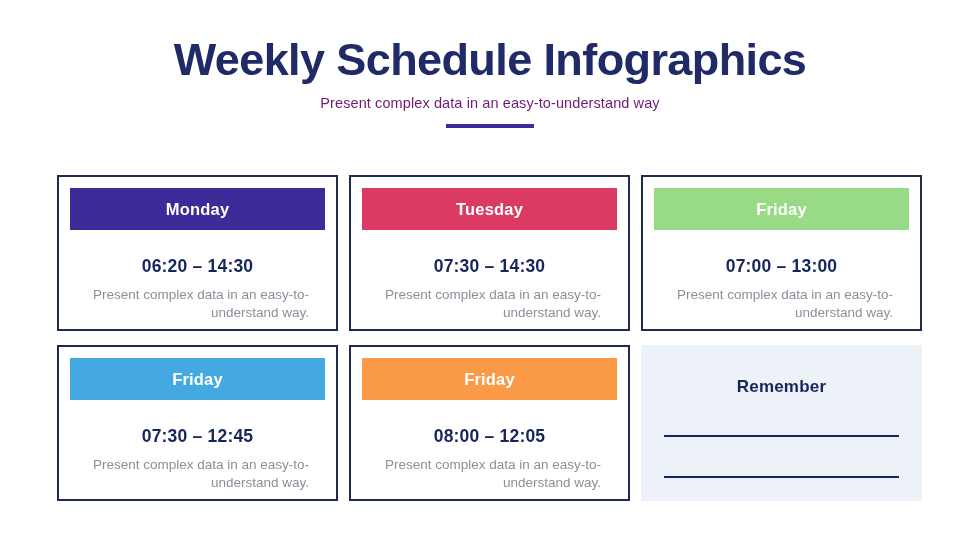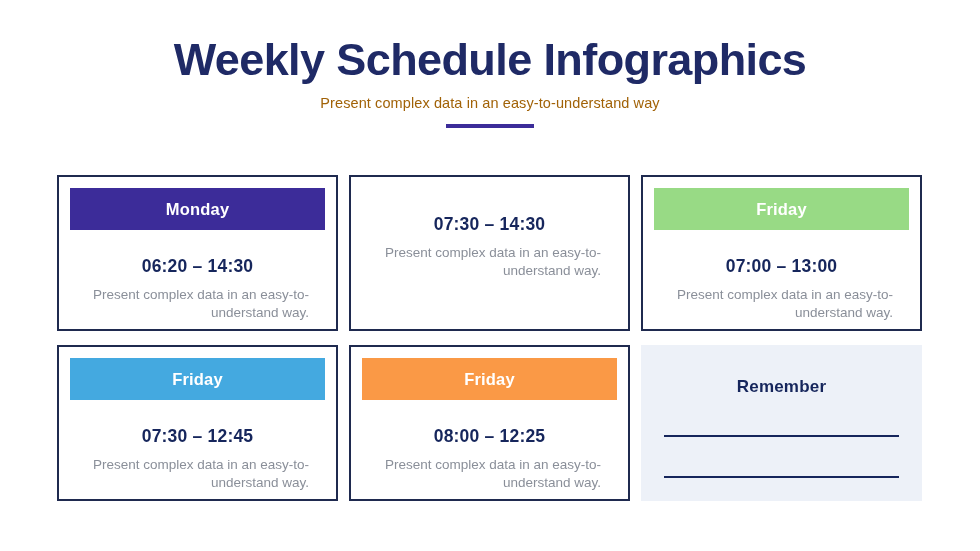--- a/index.html
+++ b/index.html
@@ -35,21 +35,21 @@
     font-weight: 700;
     letter-spacing: -0.6px;
     color: #1F2A66;
     line-height: 1.05;
     margin: 0;
   }
   .slide-subtitle {
     margin: 12px 0 0 0;
     font-size: 14.5px;
     font-weight: 400;
-    color: #a16207;
+    color: #701a75;
     letter-spacing: 0.1px;
   }
   .accent-bar {
     width: 88px;
     height: 4px;
     background: #3C2C99;
     margin: 13px auto 0 auto;
   }
 
   
@@ -151,20 +151,23 @@
 
     <div class="day-card">
       <div class="day-band" style="background:#3C2C99">
         <span class="day-band-label">Monday</span>
       </div>
       <div class="day-time">06:20 – 14:30</div>
       <div class="day-desc">Present complex data in an easy-to-understand way.</div>
     </div>
 
     <div class="day-card">
+      <div class="day-band" style="background:#DB3A63">
+        <span class="day-band-label">Tuesday</span>
+      </div>
       <div class="day-time">07:30 – 14:30</div>
       <div class="day-desc">Present complex data in an easy-to-understand way.</div>
     </div>
 
     <div class="day-card">
       <div class="day-band light" style="background:#98DA85">
         <span class="day-band-label">Friday</span>
       </div>
       <div class="day-time">07:00 – 13:00</div>
       <div class="day-desc">Present complex data in an easy-to-understand way.</div>
@@ -175,21 +178,21 @@
         <span class="day-band-label">Friday</span>
       </div>
       <div class="day-time">07:30 – 12:45</div>
       <div class="day-desc">Present complex data in an easy-to-understand way.</div>
     </div>
 
     <div class="day-card">
       <div class="day-band" style="background:#FA9946">
         <span class="day-band-label">Friday</span>
       </div>
-      <div class="day-time">08:00 – 12:25</div>
+      <div class="day-time">08:00 – 12:05</div>
       <div class="day-desc">Present complex data in an easy-to-understand way.</div>
     </div>
 
     <div class="remember-panel">
       <div class="remember-title">Remember</div>
       <div class="remember-line first"></div>
       <div class="remember-line second"></div>
     </div>
 
   </div>

